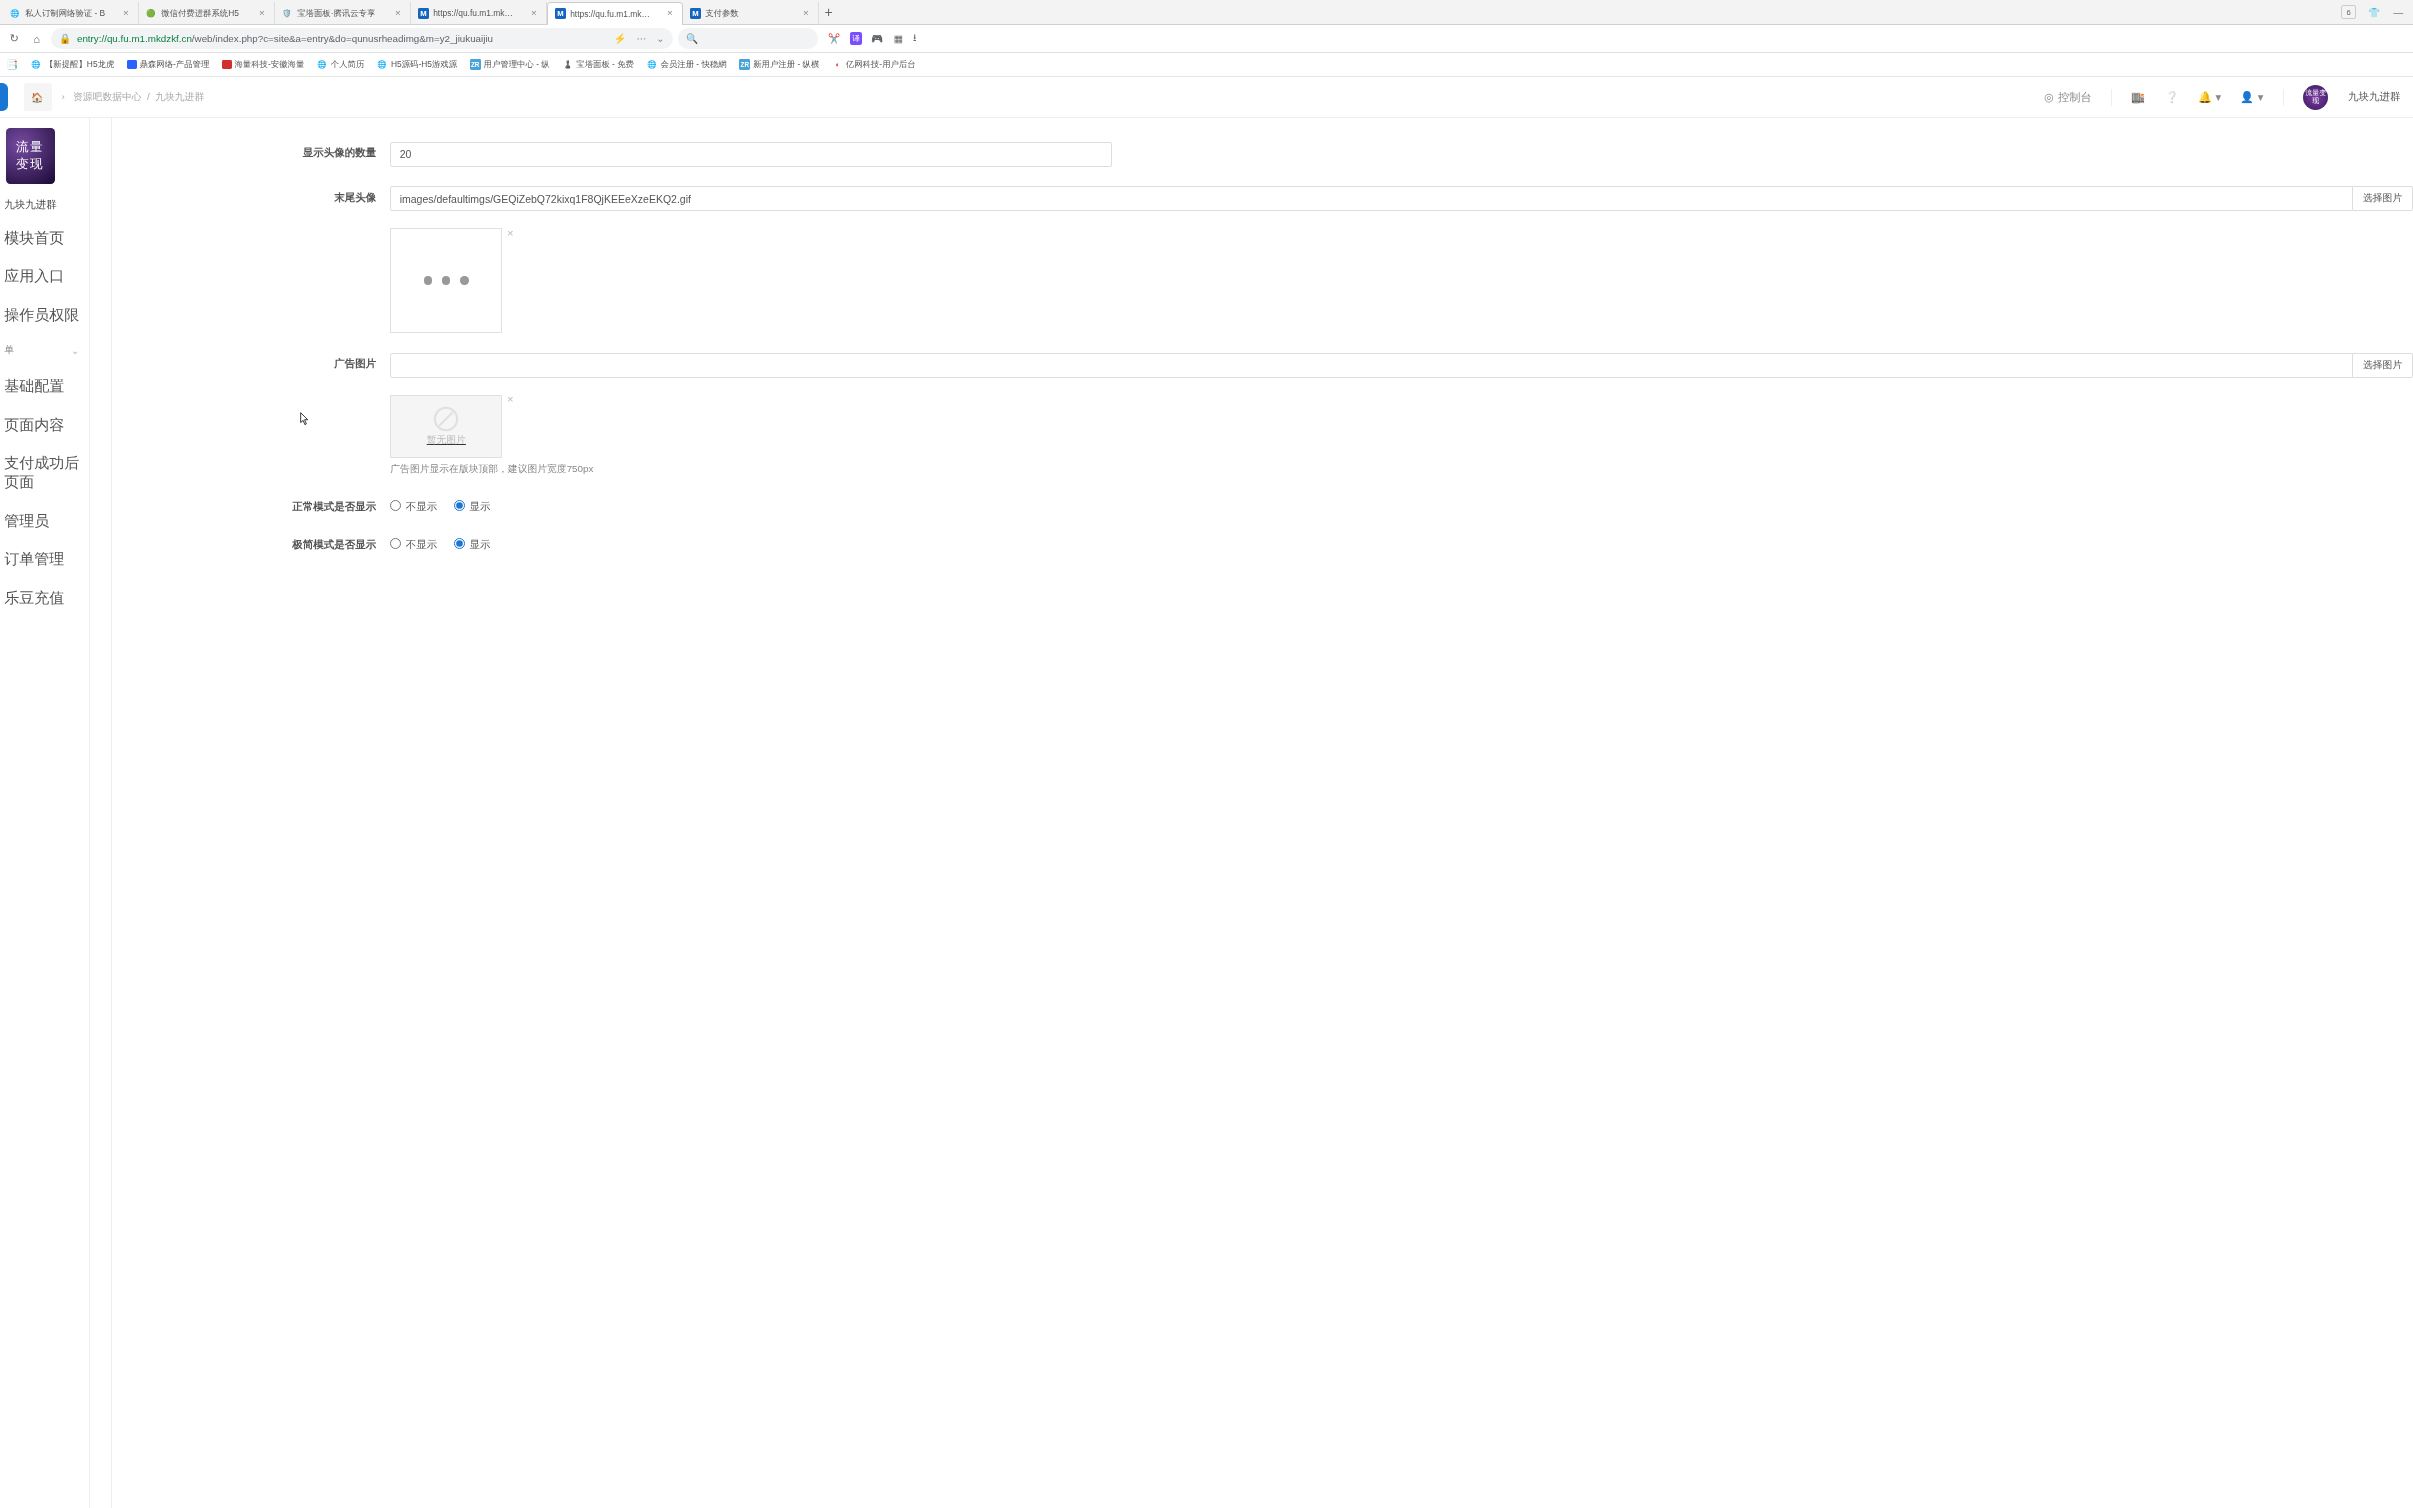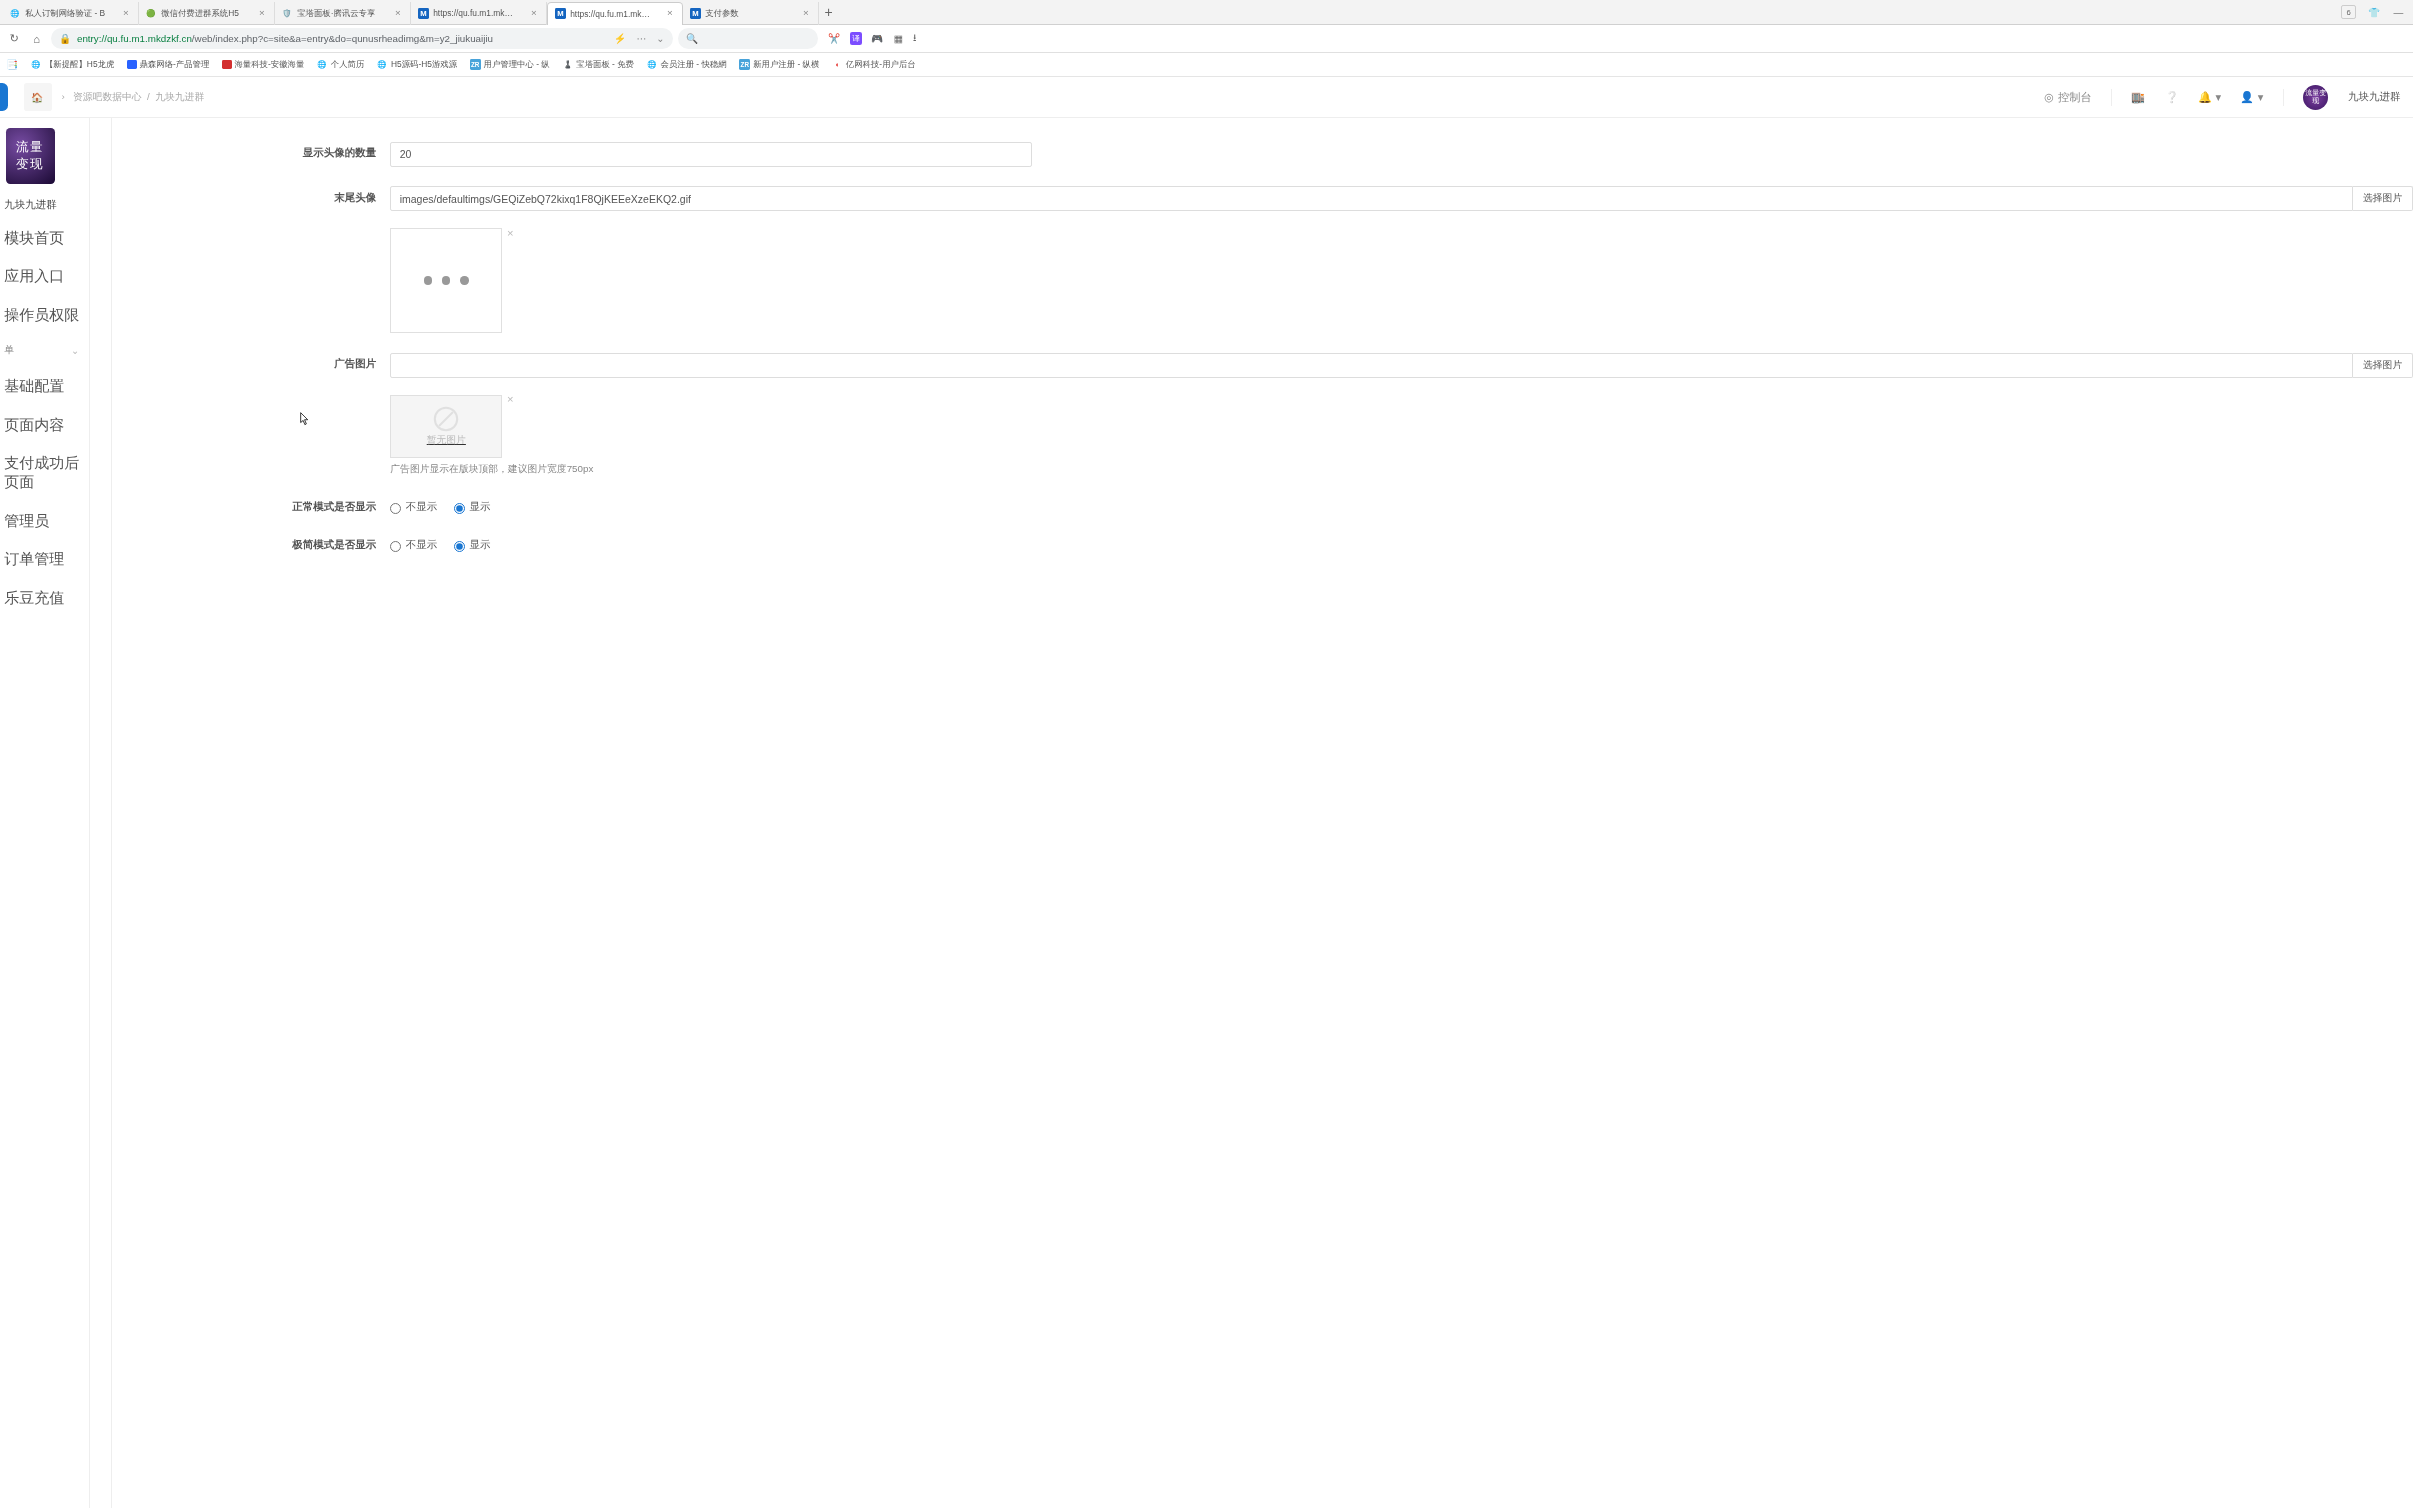--- a/index.html
+++ b/index.html
@@ -56,35 +56,35 @@
 
 .content-rail { width:22.3px; border-right:0.7px solid #eee; }
 .main { flex:1; padding: 14px 0 0 0; overflow:auto; }
 
 .form-row { display:flex; align-items:flex-start; padding: 9.8px 0; }
 .form-label { width: 278px; text-align:right; padding-right: 14px; font-size:10.5px; color:#555; padding-top:4.2px;font-weight:bold; }
 .form-ctrl { flex:1; max-width: 642px; }
 .form-ctrl-wide { flex:1; display:flex; }
 .inp { border:0.7px solid #ddd; border-radius:2.1px; height:25px; padding:0 8.4px; font-size:10.5px; color:#555; }
 .inp.full { flex:1; }
-.inp.val { width: 642px; }
+.inp.val { width: 722px; }
 .btn-append { height:25px; border:0.7px solid #ddd; border-left:none; padding:0 9.8px; background:#fff; font-size:9.8px; color:#555; border-radius: 0 2.1px 2.1px 0; white-space:nowrap;}
 .hint { font-size:9.8px; color:#888; margin-top:5.6px; }
 
 .thumb-wrap { margin-top: 7px; position:relative; display:inline-block; }
 .thumb { width:112px; height:105px; border:0.7px solid #e0e0e0; display:flex; align-items:center; justify-content:center; background:#fff;}
 .thumb.small { height:63px; background:#f5f5f5; padding:2.8px;text-decoration:underline;}
 .thumb .dots { display:flex; gap:9.8px; }
 .thumb .dots span { width:8.4px; height:8.4px; border-radius:50%; background:#999; }
 .thumb-x { position:absolute; top:-1.4px; right:-11.2px; color:#bbb; font-size:11.2px; cursor:pointer;}
 .no-img { color:#bbb; font-size:9.8px; display:flex; flex-direction:column; align-items:center; gap:1.4px;}
 .no-img svg { opacity:.35; }
 
 .radio-group { display:flex; gap:17px; align-items:center; padding-top:4.2px;}
-.radio-opt { display:flex; align-items:flex-end; gap:4.2px; font-size:10.5px; color:#555; }
+.radio-opt { display:flex; align-items:flex-start; gap:4.2px; font-size:10.5px; color:#555; }
 .radio-opt input { width:11.2px; height:11.2px; accent-color:#1976d2; }
 
 .cursor-fake { position:absolute; left:300px; top:412px; width:9.8px; height:14px; pointer-events:none; }
 .cursor-fake svg { filter: drop-shadow(0 0 0.7px rgba(0,0,0,.4)); }
 </style>
 </head>
 <body>
 
 <div class="browser-tabs">
   <div class="tab">

